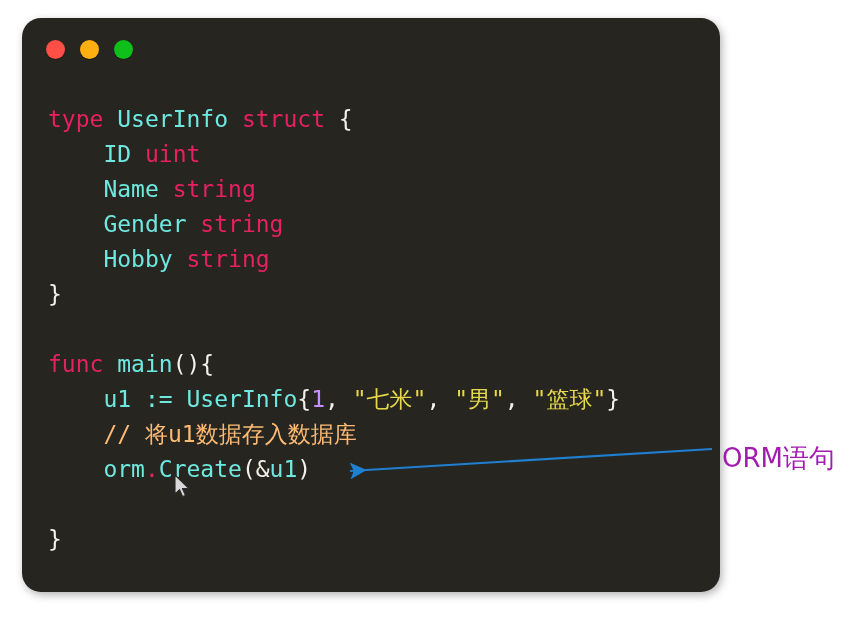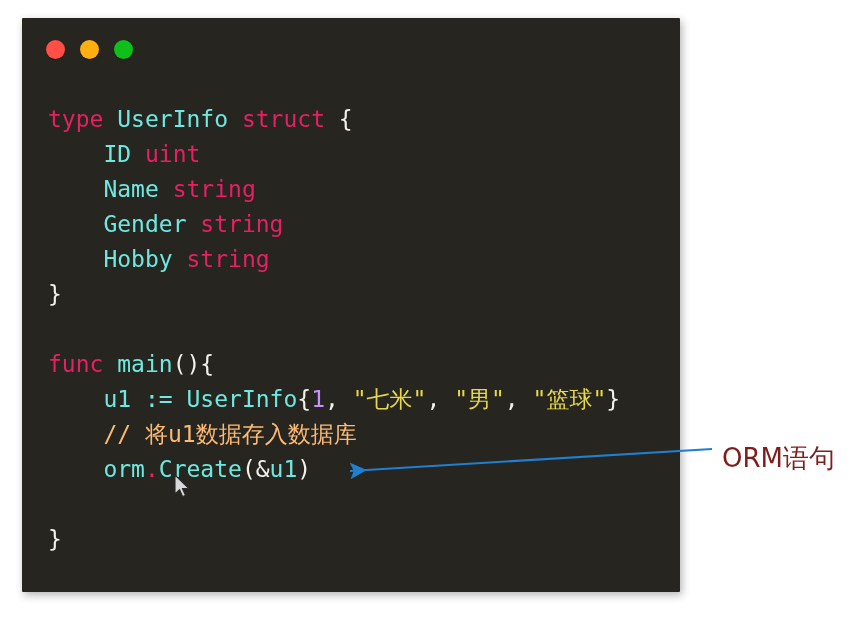--- a/index.html
+++ b/index.html
@@ -16,22 +16,23 @@
   }
 
   
   #code-window {
     position: absolute;
     left: 22px;
     top: 18px;
     width: 658px;
     height: 574px;
     background: #262520;
-    border-radius: 1px;
+    border-radius: 19px;
     box-shadow: 2px 3px 9px rgba(0,0,0,0.30);
+    padding-left: 40px;
   }
 
   #traffic-lights {
     position: absolute;
     left: 24px;
     top: 22px;
     display: flex;
     gap: 15px;
   }
   .dot {
@@ -71,21 +72,21 @@
     width: 380px;
     height: 42px;
     pointer-events: none;
   }
   #annotation-label {
     position: absolute;
     left: 722px;
     top: 441px;
     font-family: "DejaVu Sans", "Liberation Sans", sans-serif;
     font-size: 26px;
-    color: #7f1d1d;
+    color: #a21caf;
     white-space: nowrap;
   }
 
   
   #mouse-cursor {
     position: absolute;
     left: 174px;
     top: 474px;
     width: 17px;
     height: 25px;

